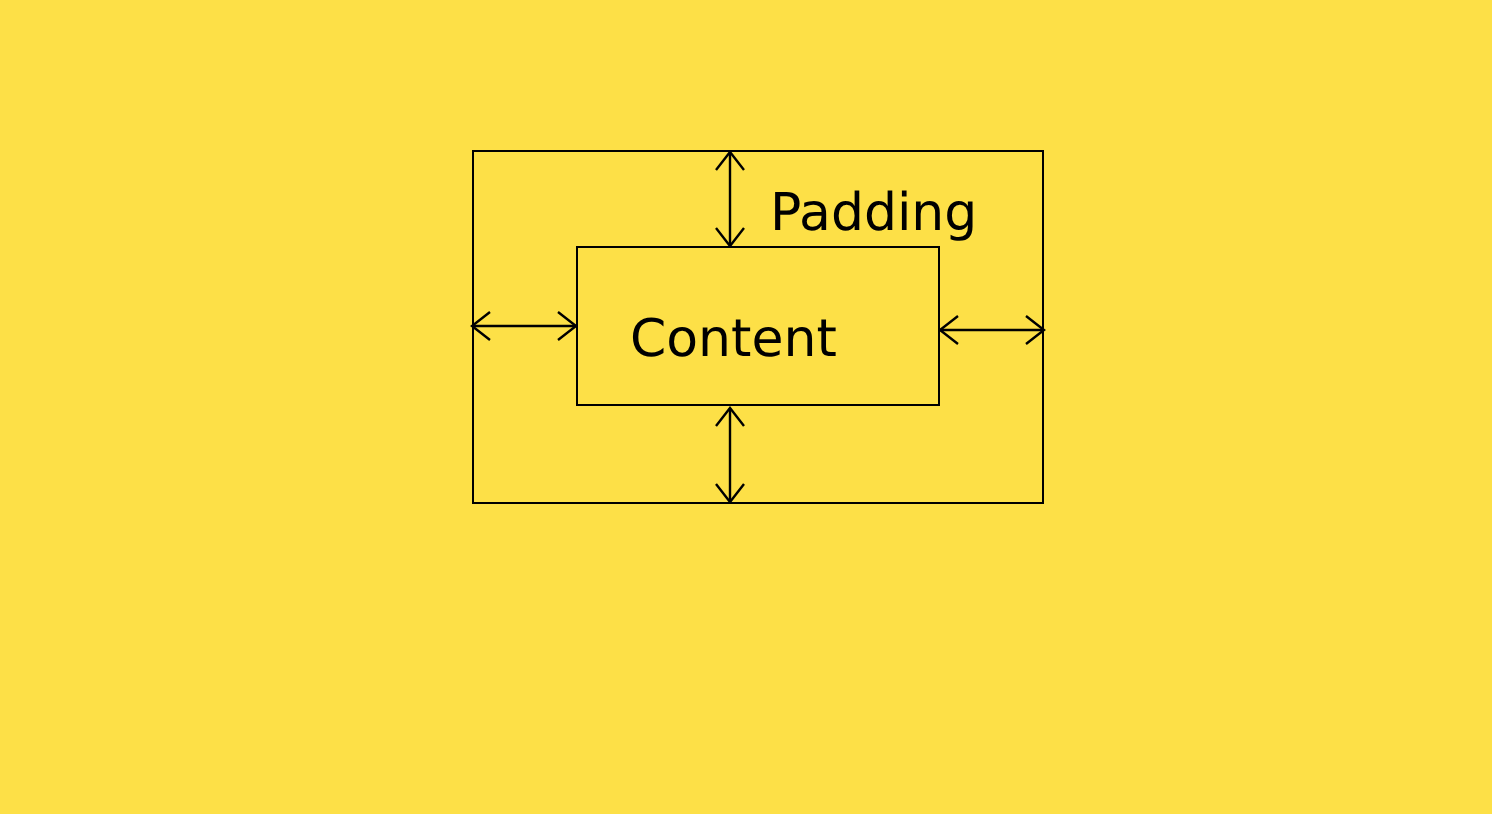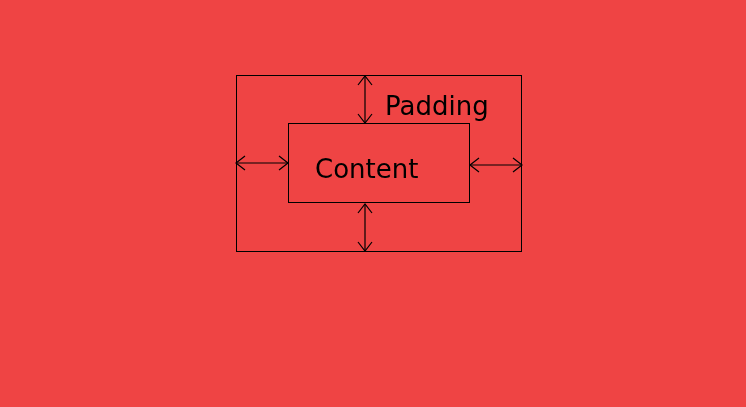--- a/index.html
+++ b/index.html
@@ -10,21 +10,21 @@
   body {
     width: 746px;
     height: 407px;
     font-family: "DejaVu Sans", sans-serif;
     overflow: hidden;
   }
   #canvas {
     position: relative;
     width: 746px;
     height: 407px;
-    background: #ef4444;
+    background: #fde047;
   }
   #diagram-svg {
     position: absolute;
     left: 0;
     top: 0;
     width: 746px;
     height: 407px;
     display: block;
   }
   .box-rect {

